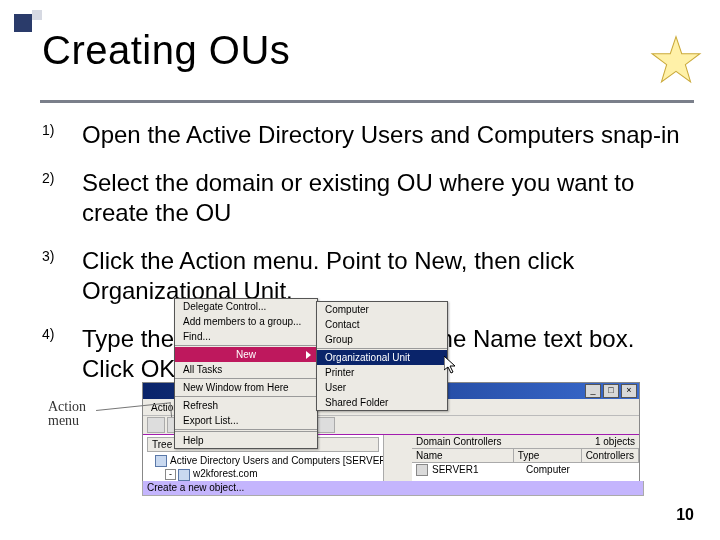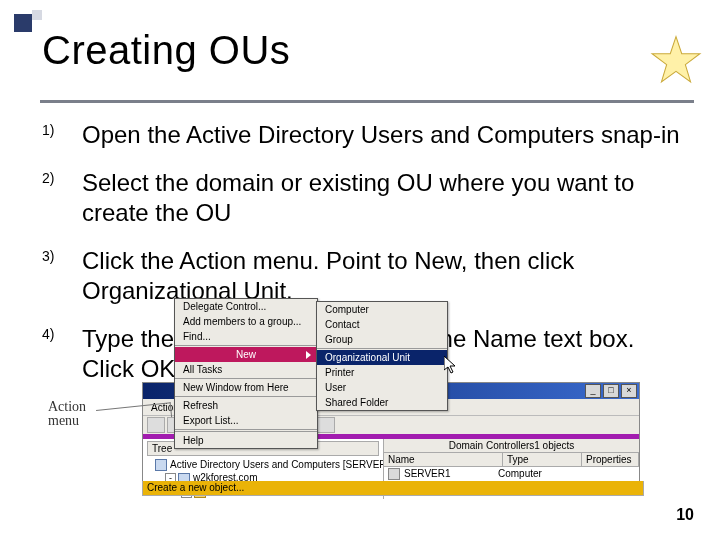--- a/index.html
+++ b/index.html
@@ -228,21 +228,22 @@
   }
   .tb-btn {
     width: 16px;
     height: 14px;
     border: 1px solid #aaa;
     background: #ddd;
   }
   .win-body {
     display: flex;
     height: calc(100% - 52px);
-    border-top: 5px solid #a21caf;
+    border-top: 1px solid #a21caf;
+    gap: 28px;
   }
   .tree {
     width: 232px;
     background: #fff;
     border-right: 1px solid #aaa;
     padding: 2px 4px;
     overflow: hidden;
   }
   .tree-head {
     background: #eceae4;
@@ -284,21 +285,21 @@
     background: #fff;
     display: flex;
     flex-direction: column;
     overflow: hidden;
   }
   .listinfo {
     background: #eceae4;
     border-bottom: 1px solid #aaa;
     padding: 1px 4px;
     display: flex;
-    justify-content: center;
+    justify-content: space-between;
   }
   .listhead {
     display: flex;
     background: #eceae4;
     border-bottom: 1px solid #aaa;
   }
   .listhead div {
     border-right: 1px solid #aaa;
     padding: 1px 4px;
   }
@@ -316,21 +317,21 @@
     border:1px solid #888;
     margin-right:4px;
     vertical-align:middle;
   }
   .statusbar {
     position: absolute;
     left: 42px;
     bottom: 0;
     width: 496px;
     height: 14px;
-    background: #eab308;
+    background: #c4b5fd;
     border: 1px solid #aaa;
     border-top: none;
     font-size: 10px;
     padding-left: 4px;
     line-height: 14px;
   }
   .page-num {
     position: absolute;
     right: 26px;
     bottom: 16px;
@@ -400,21 +401,21 @@
 
       </div>
       <div class="listpane">
         <div class="listinfo">
           <span>Domain Controllers</span>
           <span>1 objects</span>
         </div>
         <div class="listhead">
           <div class="col-name">Name</div>
           <div class="col-type">Type</div>
-          <div class="col-desc">Properties</div>
+          <div class="col-desc">Controllers</div>
         </div>
         <div class="listrow">
           <div class="col-name"><span class="ico"></span><span>SERVER1</span></div>
           <div class="col-type">Computer</div>
           <div class="col-desc"></div>
         </div>
       </div>
     </div>
   </div>
   <div class="statusbar">Create a new object...</div>

